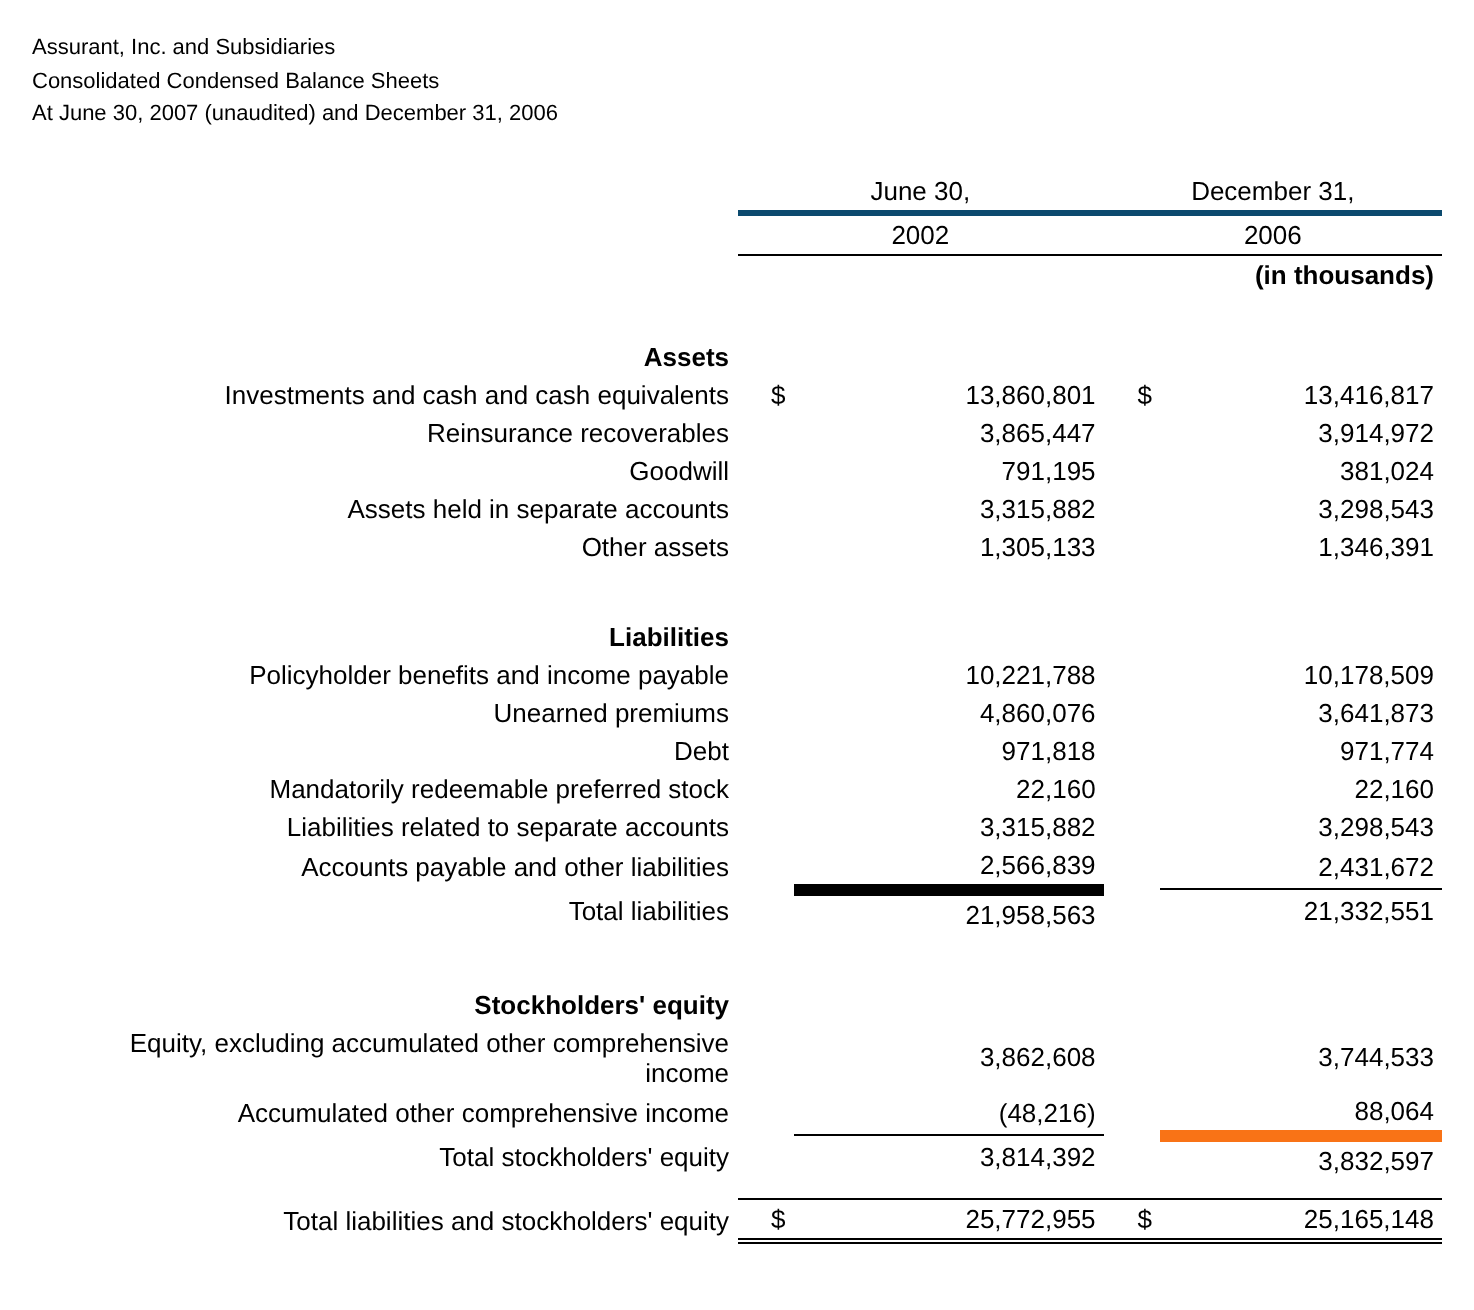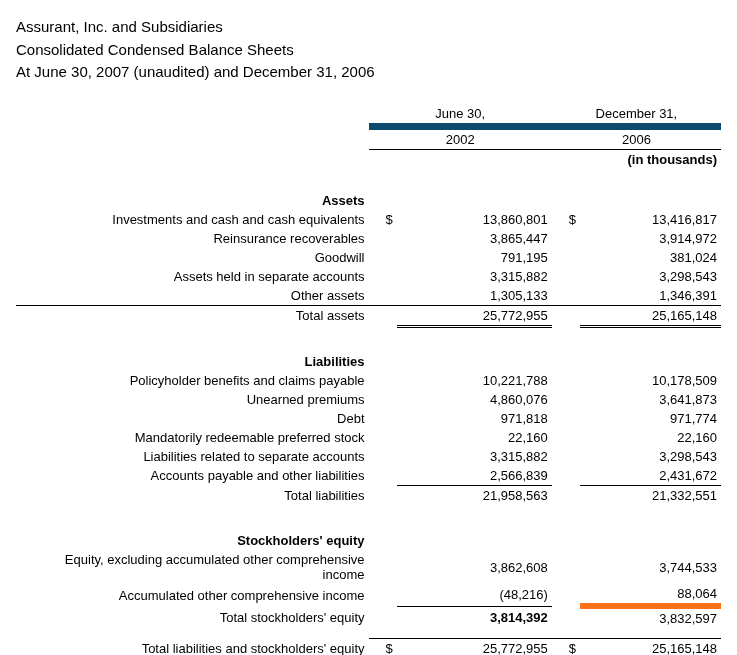--- a/index.html
+++ b/index.html
@@ -12,21 +12,21 @@
       font-size: 13px;
       background: #fff;
       color: #000;
       padding: 16px;
       width: 737px;
     }
     .header-block {
       margin-bottom: 20px;
     }
     .header-block p {
-      font-size: 15px;
+      font-size: 11px;
       line-height: 1.5;
     }
     table {
       width: 100%;
       border-collapse: collapse;
     }
     th, td {
       padding: 2px 4px;
       text-align: right;
       font-size: 13px;
@@ -34,21 +34,21 @@
     td.label-col {
       text-align: right;
       width: 50%;
     }
     th.label-col {
       text-align: left;
       width: 50%;
     }
     .col-group-header {
       text-align: center;
-      border-bottom: 7px solid #0c4a6e;
+      border-bottom: 3px solid #0c4a6e;
       font-weight: normal;
       padding-bottom: 2px;
     }
     .col-year {
       text-align: center;
       font-weight: normal;
     }
     .in-thousands {
       text-align: right;
       font-style: normal;
@@ -146,41 +146,34 @@
       <td></td>
       <td>3,298,543</td>
     </tr>
     <tr>
       <td class="label-col">Other assets</td>
       <td></td>
       <td>1,305,133</td>
       <td></td>
       <td>1,346,391</td>
     </tr>
-    <tr class="total-row">
-      <td class="label-col indented">Total assets</td>
-      <td></td>
-      <td style="border-top:1px solid #000; border-bottom: 3px double #000;">25,772,955</td>
-      <td></td>
-      <td style="border-top:1px solid #000; border-bottom: 3px double #000;">25,165,148</td>
-    </tr>
 
     <tr style="height: 14px;">
         <td colspan="5"></td>
       </tr>
 
     <tr>
       <td class="label-col section-header">Liabilities</td>
       <td></td>
         <td></td>
         <td></td>
         <td></td>
     </tr>
     <tr>
-      <td class="label-col">Policyholder benefits and claims payable</td>
+      <td class="label-col">Policyholder benefits and income payable</td>
       <td></td>
       <td>10,221,788</td>
       <td></td>
       <td>10,178,509</td>
     </tr>
     <tr>
       <td class="label-col">Unearned premiums</td>
       <td></td>
       <td>4,860,076</td>
       <td></td>
@@ -210,21 +203,21 @@
     <tr>
       <td class="label-col">Accounts payable and other liabilities</td>
       <td></td>
       <td>2,566,839</td>
       <td></td>
       <td>2,431,672</td>
     </tr>
     <tr>
       <td class="label-col indented">Total liabilities</td>
       <td></td>
-      <td style="border-top:1px solid #000000;">21,958,563</td>
+      <td style="border-top:6px solid #000000;">21,958,563</td>
       <td></td>
       <td style="border-top:1px solid #000;">21,332,551</td>
     </tr>
 
     <tr style="height: 14px;">
         <td colspan="5"></td>
       </tr>
 
     <tr>
       <td class="label-col section-header">Stockholders' equity</td>
@@ -243,21 +236,21 @@
     <tr>
       <td class="label-col">Accumulated other comprehensive income</td>
       <td></td>
       <td>(48,216)</td>
       <td></td>
       <td>88,064</td>
     </tr>
     <tr>
       <td class="label-col indented">Total stockholders' equity</td>
       <td></td>
-      <td style="border-top:1px solid #000;font-weight:bold;">3,814,392</td>
+      <td style="border-top:1px solid #000;">3,814,392</td>
       <td></td>
       <td style="border-top:6px solid #f97316;">3,832,597</td>
     </tr>
 
     <tr style="height: 10px;">
         <td colspan="5"></td>
       </tr>
 
     <tr>
       <td class="label-col indented">Total liabilities and stockholders' equity</td>

